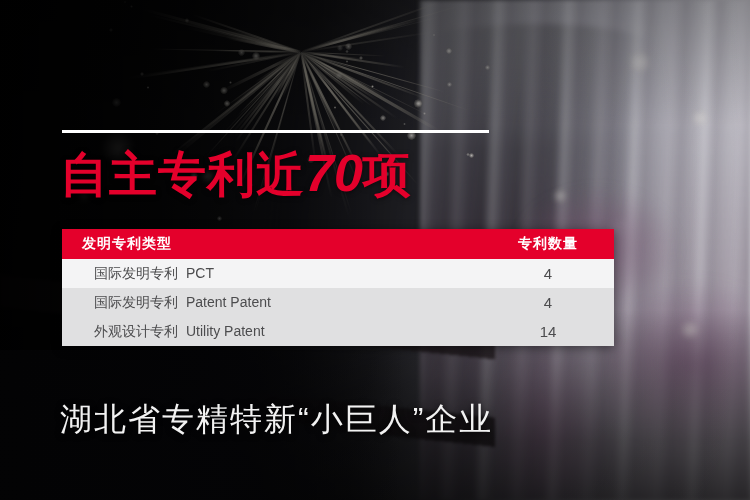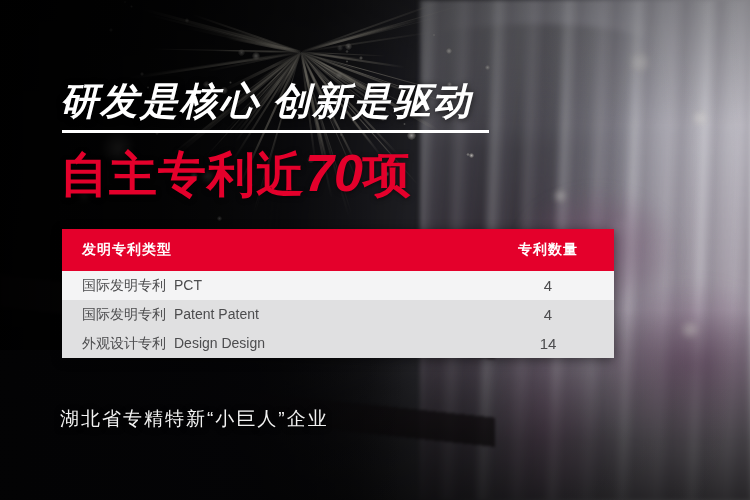--- a/index.html
+++ b/index.html
@@ -178,57 +178,57 @@
     width: 552px;
     border-collapse: collapse;
     table-layout: fixed;
     box-shadow: 0 2px 10px rgba(0,0,0,0.45);
   }
   .ptable th, .ptable td {
     padding: 0;
     margin: 0;
   }
   .ptable thead th {
-    height: 42px;
+    height: 30px;
     background: #e4002b;
     color: #ffffff;
     font-size: 14px;
     font-weight: 700;
     letter-spacing: 1px;
     vertical-align: middle;
   }
   .ptable thead th.c-type  { text-align: left;  padding-left: 20px; }
   .ptable thead th.c-count { text-align: center; width: 132px; }
 
   .ptable tbody tr { height: 29px; }
   .ptable tbody tr.odd  { background: #f4f4f5; }
   .ptable tbody tr.even { background: #e0e0e1; }
   .ptable tbody td {
     color: #4c4c4e;
     font-size: 14px;
     vertical-align: middle;
   }
   .ptable tbody td.c-type {
     text-align: left;
-    padding-left: 20px;
+    padding-left: 32px;
     white-space: nowrap;
     overflow: hidden;
   }
   .ptable tbody td.c-type .en { margin-left: 8px; }
   .ptable tbody td.c-count {
     text-align: center;
     font-size: 15px;
     color: #4c4c4e;
   }
 
   .footline {
     position: absolute;
     left: 60px;
     top: 398px;
-    font-size: 19px;
+    font-size: 32px;
     line-height: 42px;
     font-weight: 400;
     color: #f2f2f2;
     letter-spacing: 2px;
     white-space: nowrap;
     text-shadow: 0 1px 6px rgba(0,0,0,0.8);
   }
 </style>
 </head>
 <body>
@@ -365,21 +365,20 @@
       <div class="glow" style="left: 552px; top: 188px; width: 16px; height: 16px;"></div>
       <div class="glow" style="left: 201px; top: 169px; width: 14px; height: 14px;"></div>
       <div class="glow" style="left: 78px; top: 190px; width: 12px; height: 12px;"></div>
     </div>
 
   <div class="bg-layer bg-shade"></div>
   <div class="bg-layer bg-bottomdark"></div>
 
   <div class="content">
 
-    <div class="headline-1">研发是核心 创新是驱动</div>
 
     <div class="rule"></div>
 
     <div class="headline-2">
       <span>自主专利近</span><span class="num">70</span><span>项</span>
     </div>
 
     <table class="ptable">
       <thead>
         <tr>
@@ -395,21 +394,21 @@
           <td class="c-count">4</td>
         </tr>
         <tr class="even">
           <td class="c-type">
             <span>国际发明专利</span><span class="en">Patent Patent</span>
           </td>
           <td class="c-count">4</td>
         </tr>
         <tr class="even">
           <td class="c-type">
-            <span>外观设计专利</span><span class="en">Design Design</span>
+            <span>外观设计专利</span><span class="en">Utility Patent</span>
           </td>
           <td class="c-count">14</td>
         </tr>
       </tbody>
     </table>
 
     <div class="footline">湖北省专精特新“小巨人”企业</div>
 
   </div>
 </div>

